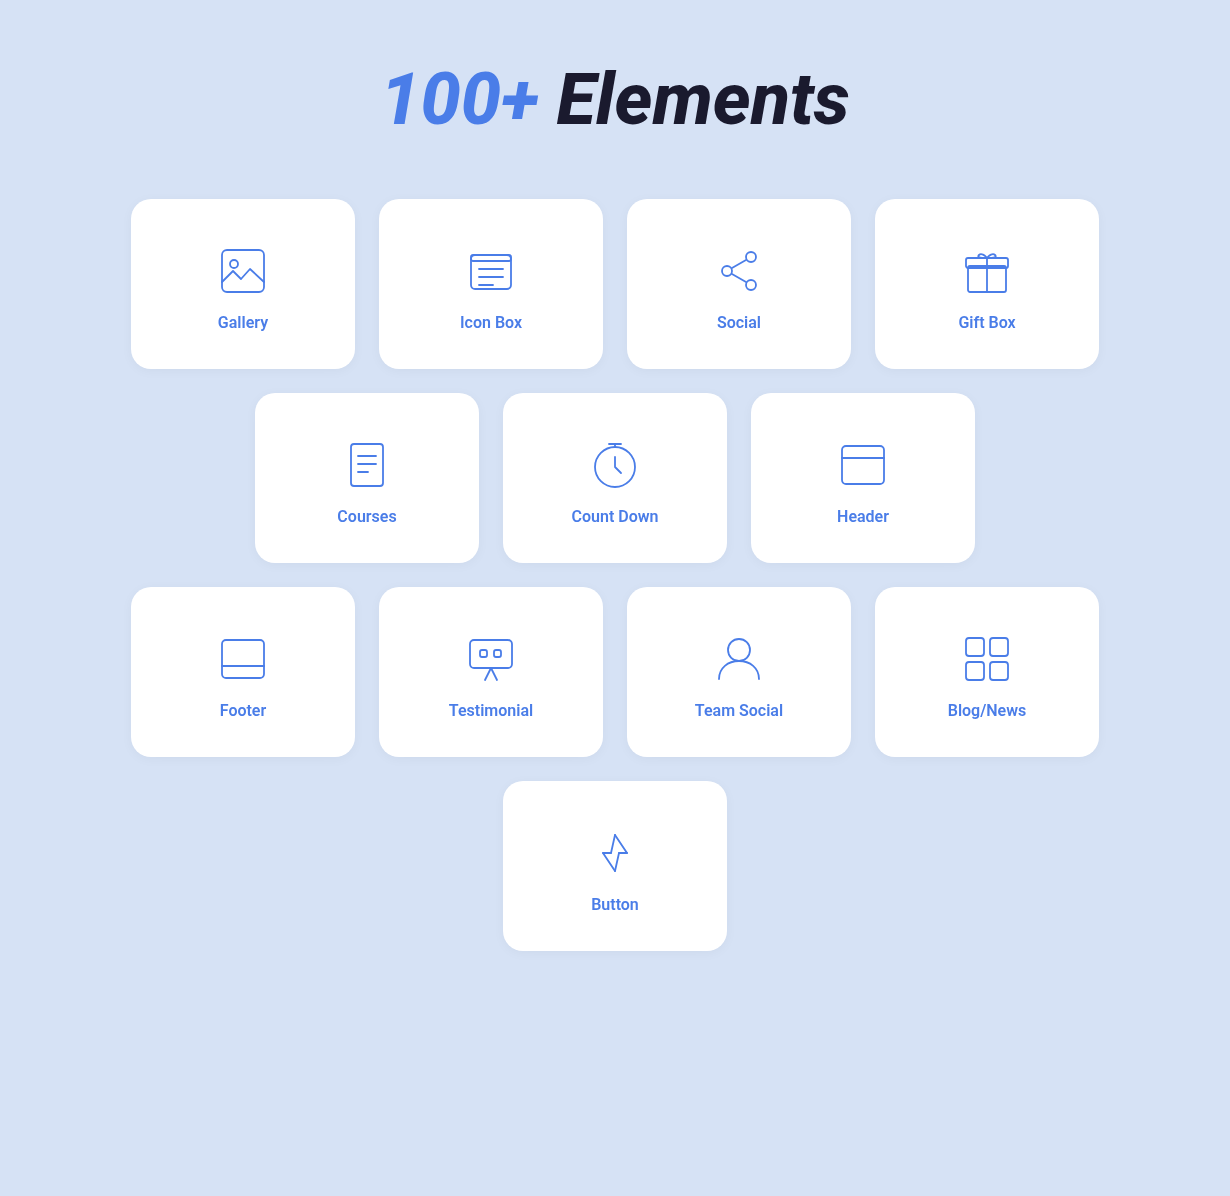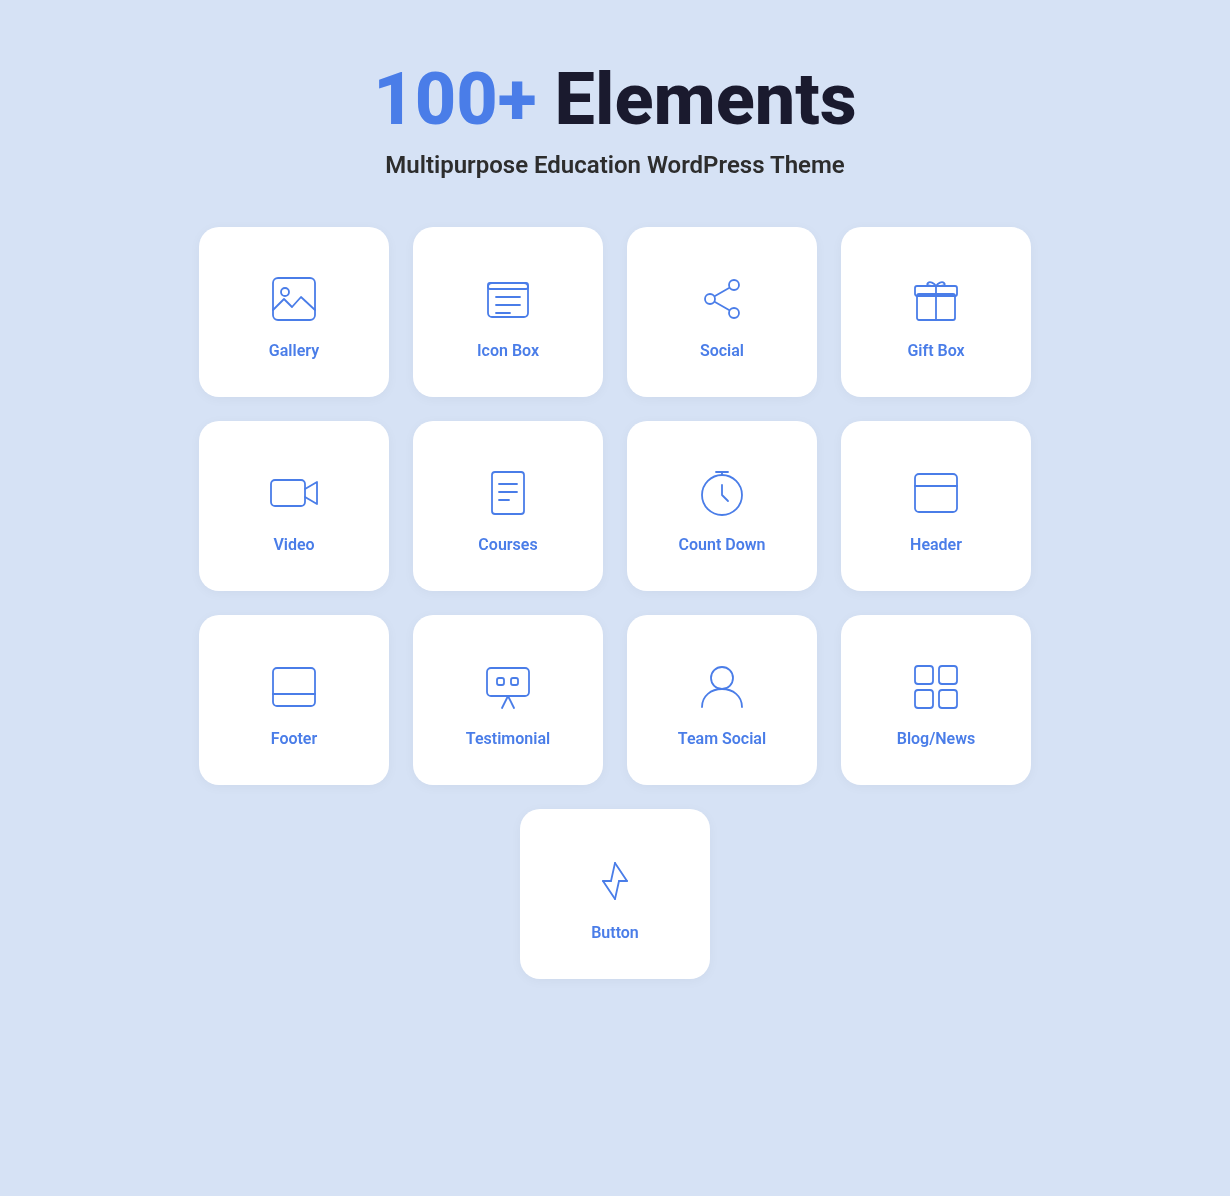--- a/index.html
+++ b/index.html
@@ -8,20 +8,21 @@
       font-family: -apple-system, BlinkMacSystemFont, 'Segoe UI', Roboto, sans-serif;
       min-height: 1196px;
       display: flex;
       flex-direction: column;
       align-items: center;
       padding: 60px 40px 60px;
     }
     .header-section {
       text-align: center;
       margin-bottom: 48px;
+      font-style: italic;
     }
     .main-title {
       font-size: 72px;
       font-weight: 800;
       line-height: 1.1;
       margin-bottom: 12px;
     }
     .title-highlight {
       color: #4a7de8;
     }
@@ -46,21 +47,21 @@
       gap: 24px;
     }
     .card {
       background: white;
       border-radius: 20px;
       display: flex;
       flex-direction: column;
       align-items: center;
       justify-content: center;
       padding: 32px 20px 24px;
-      width: 190px;
+      width: 224px;
       min-height: 170px;
       box-shadow: 0 2px 12px rgba(0,0,0,0.04);
       cursor: pointer;
       transition: transform 0.15s;
     }
     .card-icon {
       margin-bottom: 16px;
       display: flex;
       align-items: center;
       justify-content: center;
@@ -81,21 +82,20 @@
       text-align: center;
     }
   </style>
 </head>
 <body>
 
 <div class="header-section">
   <div class="main-title">
     <span class="title-highlight">100+</span><span class="title-dark"> Elements</span>
   </div>
-  <div class="subtitle">Multipurpose Education WordPress Theme</div>
 </div>
 
 <div class="grid-container" id="grid-container">
 <div class="grid-row">
       <div class="card">
         <div class="card-icon">
           <svg viewBox="0 0 52 52" fill="none" stroke="#4a7de8" stroke-width="2" stroke-linecap="round" stroke-linejoin="round">
             <rect x="5" y="5" width="42" height="42" rx="5"></rect>
             <circle cx="17" cy="19" r="4"></circle>
             <polyline points="5,37 16,26 24,34 33,24 47,37"></polyline>
@@ -134,29 +134,20 @@
             <rect x="5" y="13" width="42" height="10" rx="2"></rect>
             <line x1="26" y1="13" x2="26" y2="47"></line>
             <path d="M26 13 C24 10 20 8 18 10 C16 12 18 13 26 13"></path>
             <path d="M26 13 C28 10 32 8 34 10 C36 12 34 13 26 13"></path>
           </svg>
         </div>
         <div class="card-label">Gift Box</div>
       </div>
     </div>
     <div class="grid-row">
-      <div class="card">
-        <div class="card-icon">
-          <svg viewBox="0 0 52 52" fill="none" stroke="#4a7de8" stroke-width="2" stroke-linecap="round" stroke-linejoin="round">
-            <rect x="3" y="13" width="34" height="26" rx="4"></rect>
-            <polyline points="37,22 49,15 49,37 37,30"></polyline>
-          </svg>
-        </div>
-        <div class="card-label">Video</div>
-      </div>
       <div class="card">
         <div class="card-icon">
           <svg viewBox="0 0 52 52" fill="none" stroke="#4a7de8" stroke-width="2" stroke-linecap="round" stroke-linejoin="round">
             <rect x="10" y="5" width="32" height="42" rx="3"></rect>
             <line x1="17" y1="17" x2="35" y2="17"></line>
             <line x1="17" y1="25" x2="35" y2="25"></line>
             <line x1="17" y1="33" x2="27" y2="33"></line>
           </svg>
         </div>
         <div class="card-label">Courses</div>

